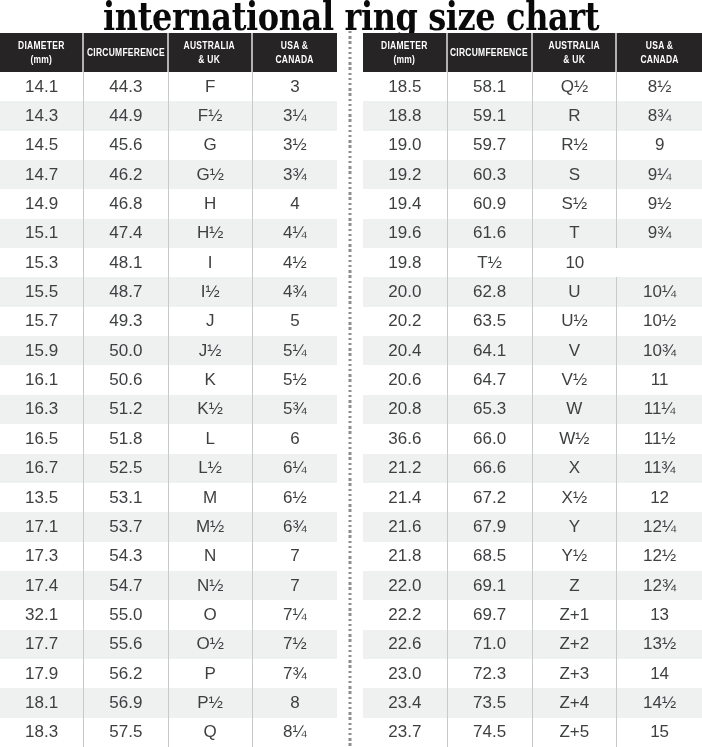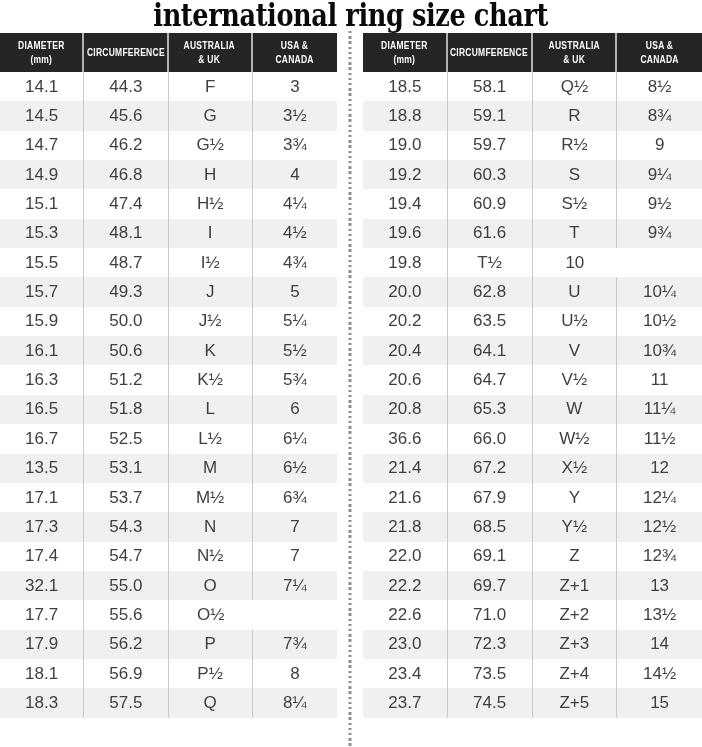--- a/index.html
+++ b/index.html
@@ -22,21 +22,21 @@
     overflow:hidden;
     font-family:"Liberation Sans", sans-serif;
   }
   .title{
     position:absolute;top:0;left:0;right:0;
     height:33px;line-height:31px;
     text-align:center;
     color:var(--title-color);
     font-family:"DejaVu Serif", serif;
     font-weight:bold;
-    font-size:32px;
+    font-size:40px;
     white-space:nowrap;
   }
   .title-text{
     display:inline-block;
     transform:scaleX(0.80);
     transform-origin:center;
     letter-spacing:-0.5px;
   }
   .tables{
     position:absolute;top:33px;left:0;
@@ -126,20 +126,26 @@
           </div>
         </div>
       <div class="tbody">
           <div class="row">
             <div class="cell">14.1</div>
             <div class="cell">44.3</div>
             <div class="cell">F</div>
             <div class="cell">3</div>
           </div>
           <div class="row">
+            <div class="cell">14.3</div>
+            <div class="cell">44.9</div>
+            <div class="cell">F½</div>
+            <div class="cell">3¼</div>
+          </div>
+          <div class="row">
             <div class="cell">14.5</div>
             <div class="cell">45.6</div>
             <div class="cell">G</div>
             <div class="cell">3½</div>
           </div>
           <div class="row">
             <div class="cell">14.7</div>
             <div class="cell">46.2</div>
             <div class="cell">G½</div>
             <div class="cell">3¾</div>
@@ -231,20 +237,21 @@
           <div class="row">
             <div class="cell">32.1</div>
             <div class="cell">55.0</div>
             <div class="cell">O</div>
             <div class="cell">7¼</div>
           </div>
           <div class="row">
             <div class="cell">17.7</div>
             <div class="cell">55.6</div>
             <div class="cell">O½</div>
+            <div class="cell">7½</div>
           </div>
           <div class="row">
             <div class="cell">17.9</div>
             <div class="cell">56.2</div>
             <div class="cell">P</div>
             <div class="cell">7¾</div>
           </div>
           <div class="row">
             <div class="cell">18.1</div>
             <div class="cell">56.9</div>
@@ -362,20 +369,26 @@
             <div class="cell">W</div>
             <div class="cell">11¼</div>
           </div>
           <div class="row">
             <div class="cell">36.6</div>
             <div class="cell">66.0</div>
             <div class="cell">W½</div>
             <div class="cell">11½</div>
           </div>
           <div class="row">
+            <div class="cell">21.2</div>
+            <div class="cell">66.6</div>
+            <div class="cell">X</div>
+            <div class="cell">11¾</div>
+          </div>
+          <div class="row">
             <div class="cell">21.4</div>
             <div class="cell">67.2</div>
             <div class="cell">X½</div>
             <div class="cell">12</div>
           </div>
           <div class="row">
             <div class="cell">21.6</div>
             <div class="cell">67.9</div>
             <div class="cell">Y</div>
             <div class="cell">12¼</div>

